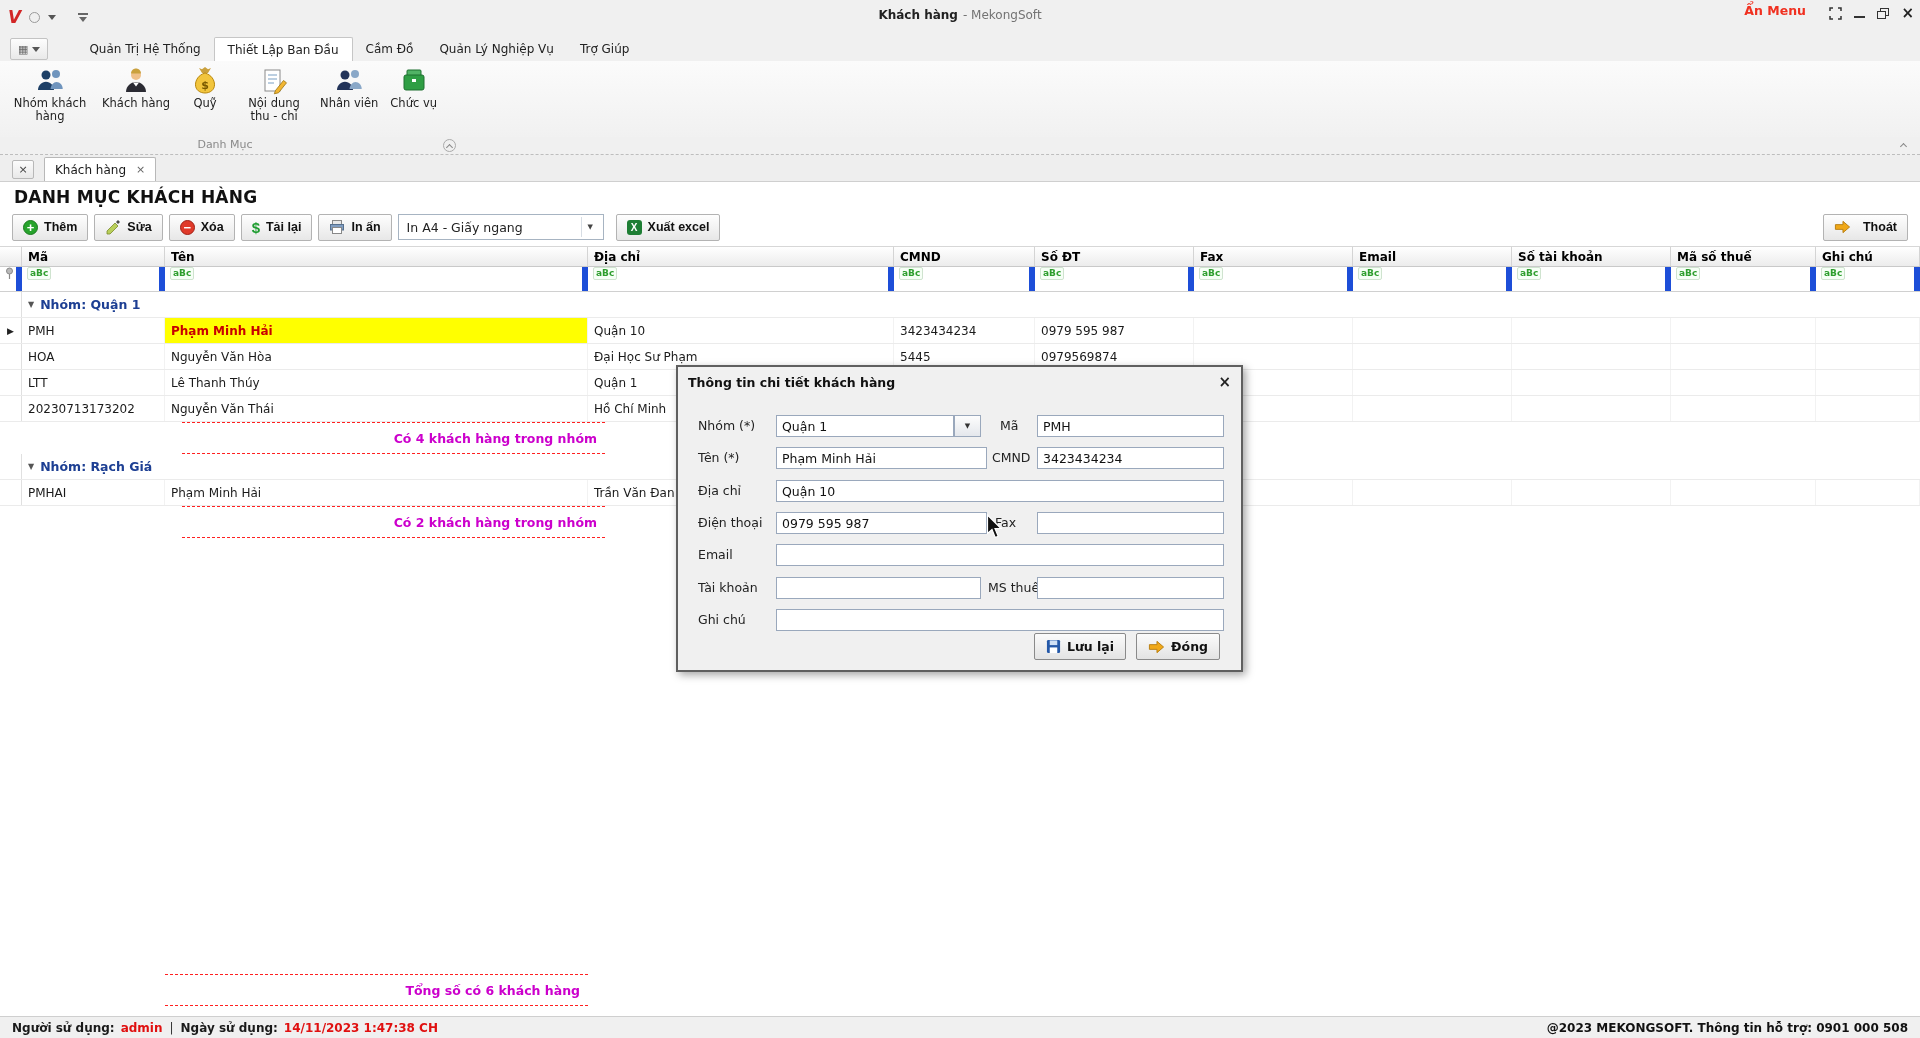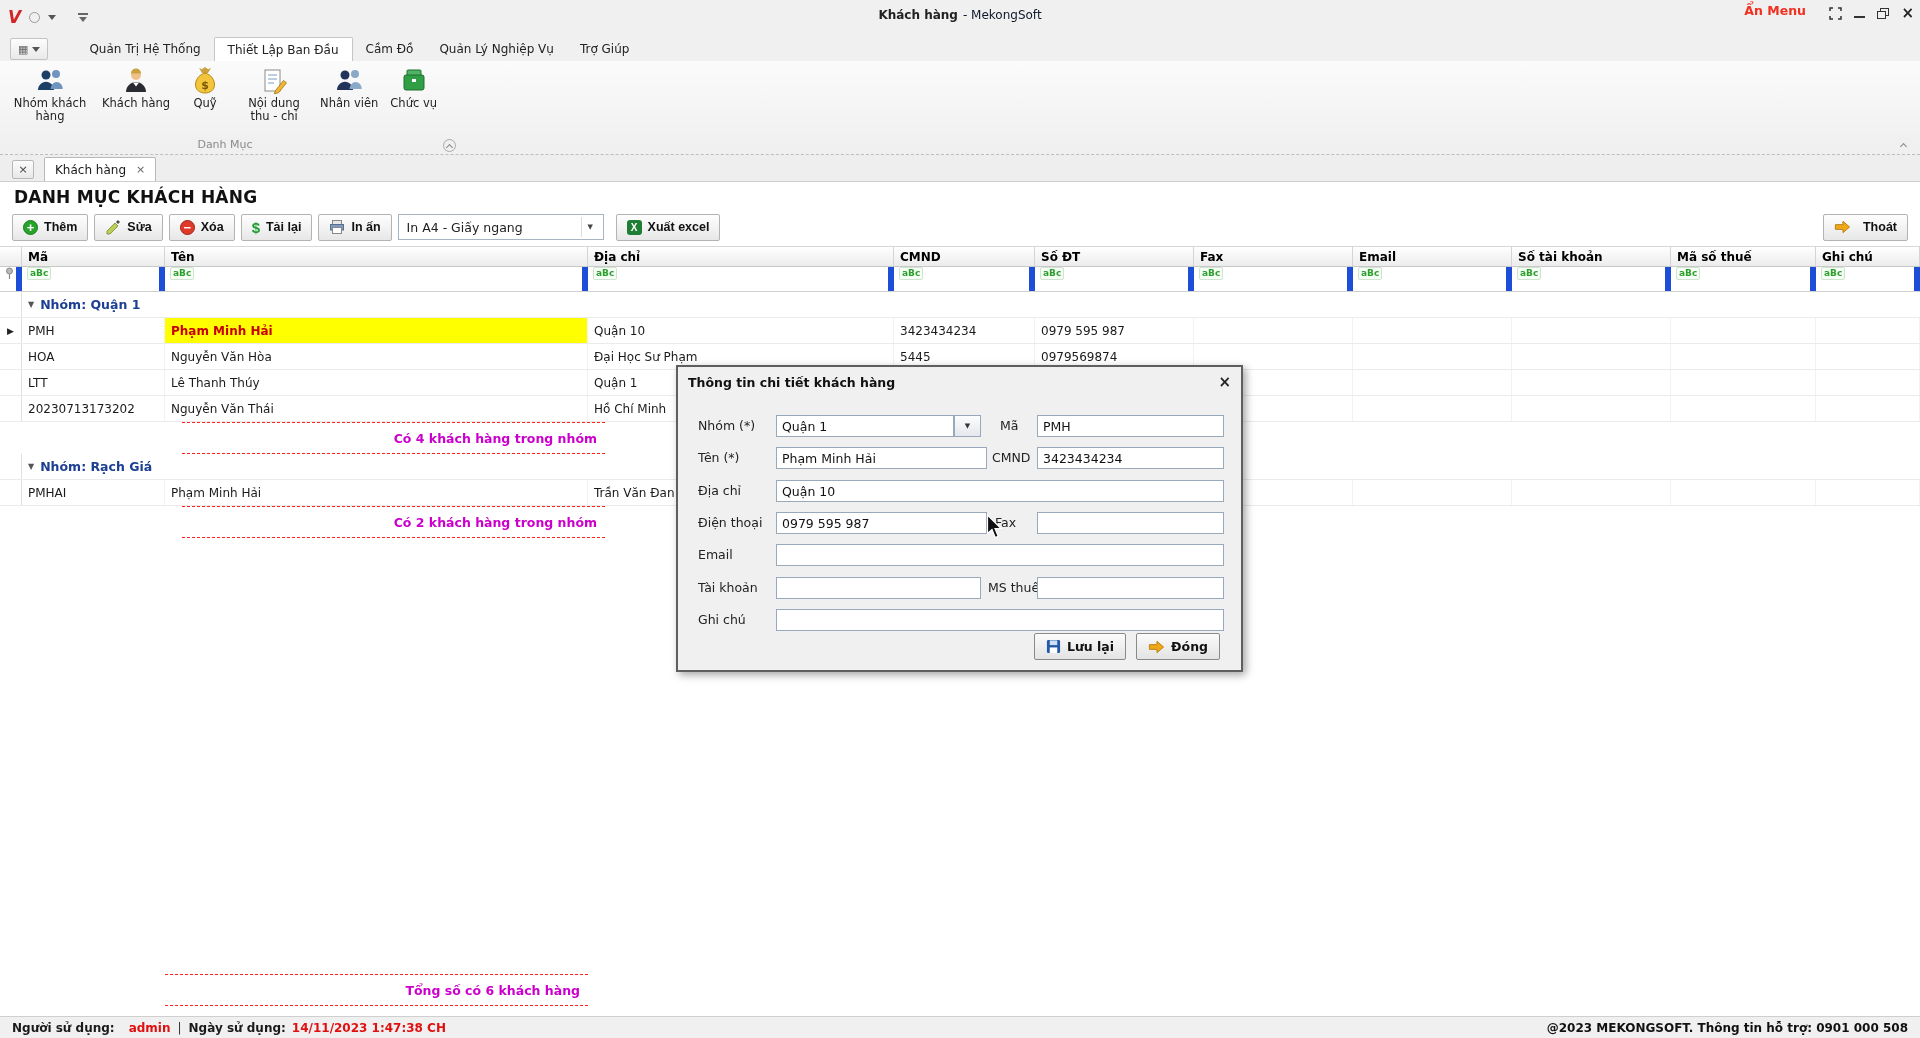--- a/index.html
+++ b/index.html
@@ -11,21 +11,21 @@
   .titlebar { position:absolute; top:0; left:0; width:100%; height:34px; background:#f0f0f0; }
   .tb-left { position:absolute; left:8px; top:0; height:34px; display:flex; align-items:center; gap:8px; }
   .logo-v { color:#d22626; font-weight:900; font-size:17px; font-style:italic; }
   .circle-ic { width:11px; height:11px; border:1.5px solid #9a9a9a; border-radius:50%; display:inline-block; }
   .tiny-caret { width:0; height:0; border-left:4px solid transparent; border-right:4px solid transparent; border-top:5px solid #555; display:inline-block; }
   .custom-ic { display:inline-flex; flex-direction:column; align-items:center; gap:2px; margin-left:14px; }
   .custom-ic i { display:block; width:10px; height:2px; background:#666; }
   .custom-ic .tiny-caret { border-top-color:#666; }
   .tb-title { position:absolute; left:0; top:8px; width:100%; text-align:center; pointer-events:none; }
   .tb-title .main { font-weight:bold; color:#222; }
-  .tb-title .suffix { color:#0f172a; margin-left:5px; }
+  .tb-title .suffix { color:#737373; margin-left:5px; }
   .an-menu { position:absolute; right:114px; top:3px; color:#f03020; font-weight:bold; font-size:12.5px; }
   .tb-ctrls { position:absolute; right:6px; top:6px; display:flex; align-items:center; gap:12px; }
   .ic-min { width:11px; height:2px; background:#333; margin-top:8px; }
   .ic-restore { position:relative; width:12px; height:11px; }
   .ic-restore i { position:absolute; border:1.5px solid #333; }
   .ic-restore i.b { left:0; bottom:0; width:9px; height:8px; background:#f0f0f0; }
   .ic-restore i.t { right:0; top:0; width:9px; height:8px; }
   .ic-close { font-size:15px; font-weight:bold; color:#222; line-height:14px; }
 
   
@@ -509,20 +509,20 @@
       </button>
     </div>
   </div>
 
   <svg class="cursor" width="18" height="26" viewBox="0 0 18 26">
     <path d="M1.5 1 L1.5 19.5 L6 15.5 L9.2 23.5 L12.2 22.2 L9 14.5 L15 14.5 Z" fill="#111" stroke="#fff" stroke-width="1.2"></path>
   </svg>
 
   <div class="statusbar">
     <span>Người sử dụng:</span>
-    <span class="red" style="margin-left:14px">admin</span>
+    <span class="red" style="margin-left:6px">admin</span>
     <span class="gap">|</span>
     <span>Ngày sử dụng:</span>
     <span class="red" style="margin-left:6px">14/11/2023 1:47:38 CH</span>
     <span class="sb-right">@2023 MEKONGSOFT. Thông tin hỗ trợ: 0901 000 508</span>
   </div>
 
 </div>
 
 </body></html>

